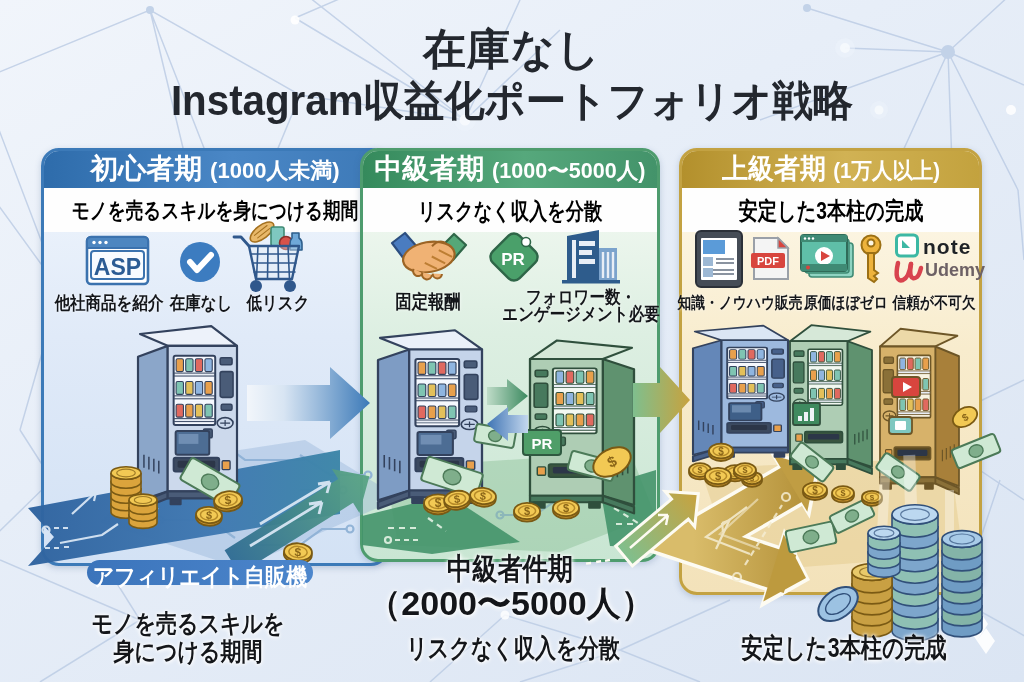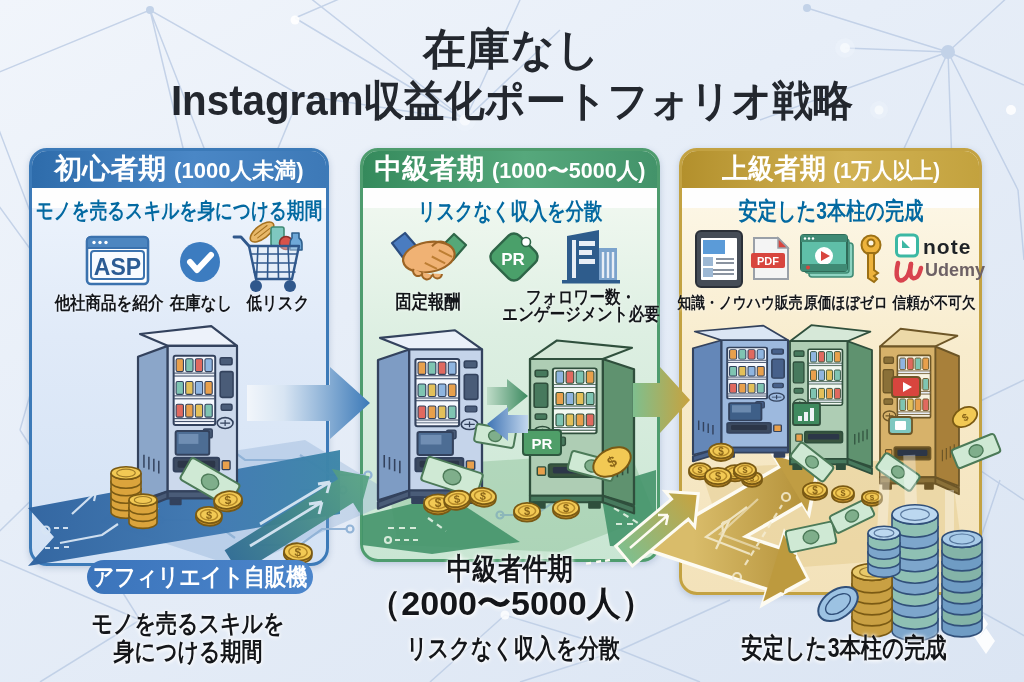--- a/index.html
+++ b/index.html
@@ -4,30 +4,30 @@
 <style>
 html,body{margin:0;padding:0;}
 body{width:1024px;height:682px;overflow:hidden;font-family:"Liberation Sans",sans-serif;}
 #stage{position:absolute;top:0;left:0;width:1024px;height:682px;background:linear-gradient(150deg,#f1f5fb 0%,#e7eef8 40%,#dbe5f3 100%);overflow:hidden;}
 .abs{position:absolute;}
 #title1{top:21px;left:0;width:1024px;text-align:center;font-size:43px;font-weight:bold;color:#23272e;letter-spacing:1px;}
 #title2{top:73px;left:0;width:1024px;text-align:center;font-size:42px;font-weight:bold;color:#23272e;transform:scaleX(0.96);}
 .panel{border-radius:18px;overflow:hidden;box-shadow:0 2px 6px rgba(60,90,140,0.25);}
 .phead{position:absolute;top:0;left:0;right:0;height:37px;color:#fff;font-weight:bold;font-size:28px;line-height:36px;white-space:nowrap;}
 .phead .sm{font-size:22px;}
-.psub{position:absolute;top:37px;left:0;right:0;height:20px;background:#fefefe;font-weight:bold;color:#0369a1;white-space:nowrap;}
+.psub{position:absolute;top:37px;left:0;right:0;height:44px;background:#fefefe;font-weight:bold;color:#000000;white-space:nowrap;}
 .ctr{position:absolute;left:50%;top:0;white-space:nowrap;}
-#p1{left:29px;top:148px;width:294px;height:412px;background:linear-gradient(180deg,#f0f6fd 0%,#e0eaf8 45%,#d3e2f5 100%);border:3px solid #3c7ab8;}
+#p1{left:41px;top:148px;width:294px;height:412px;background:linear-gradient(180deg,#f0f6fd 0%,#e0eaf8 45%,#d3e2f5 100%);border:3px solid #3c7ab8;padding-left:48px;}
 #p1 .phead{background:linear-gradient(90deg,#2e6cab,#4a87c6 55%,#3d79b7);}
 #p2{left:360px;top:148px;width:294px;height:408px;background:linear-gradient(180deg,#f7fbf5 0%,#ddefe2 45%,#c9e6d3 100%);border:3px solid #4e9c6e;}
 #p2 .phead{background:linear-gradient(90deg,#358a5c,#56a87c 55%,#43936a);padding-left:48px;}
 #p3{left:679px;top:148px;width:297px;height:441px;background:linear-gradient(180deg,#fefaee 0%,#f8eccd 45%,#f3e2ba 100%);border:3px solid #c3a242;}
 #p3 .phead{background:linear-gradient(90deg,#b3902c,#d1b254 55%,#c3a23e);text-decoration:underline;}
 .icolabel{position:absolute;font-weight:bold;color:#14161a;font-size:19px;text-align:center;white-space:nowrap;transform:translateX(-50%) scaleX(0.86);text-shadow:0 0 4px rgba(255,255,255,0.8);}
-.pill{position:absolute;left:87px;top:560px;width:226px;height:34px;background:linear-gradient(90deg,#3b74bb,#4c86cc);border-radius:17px;color:#fff;font-weight:bold;font-size:24px;text-align:center;line-height:34px;}
+.pill{position:absolute;left:87px;top:560px;width:226px;height:25px;background:linear-gradient(90deg,#3b74bb,#4c86cc);border-radius:17px;color:#fff;font-weight:bold;font-size:24px;text-align:center;line-height:34px;}
 .btext{position:absolute;font-weight:bold;color:#14161a;text-align:center;white-space:nowrap;transform:translateX(-50%);text-shadow:0 0 6px rgba(255,255,255,0.95),0 0 3px rgba(255,255,255,0.9),0 1px 5px rgba(255,255,255,0.9);}
 </style>
 </head>
 <body>
 <div id="stage">
   <svg class="abs" id="bgnet" width="1024" height="682" style="top:0;left:0" viewBox="0 0 1024 682">
 <g stroke="#b7c8e2" stroke-width="1.5" fill="none" opacity="0.75">
 <path d="M-20,80 L150,10 L300,95 L240,240 L60,290 Z"></path>
 <path d="M150,10 L240,240 M300,95 L465,120 L300,-10 M-20,180 L60,290 L20,430 M60,290 L205,240 L240,240 M205,240 L150,10 M295,18 L465,120"></path>
 <path d="M20,430 L52,480 L-30,560 M52,480 L140,620 L40,682 M52,480 L200,560 M0,560 L140,620"></path>

